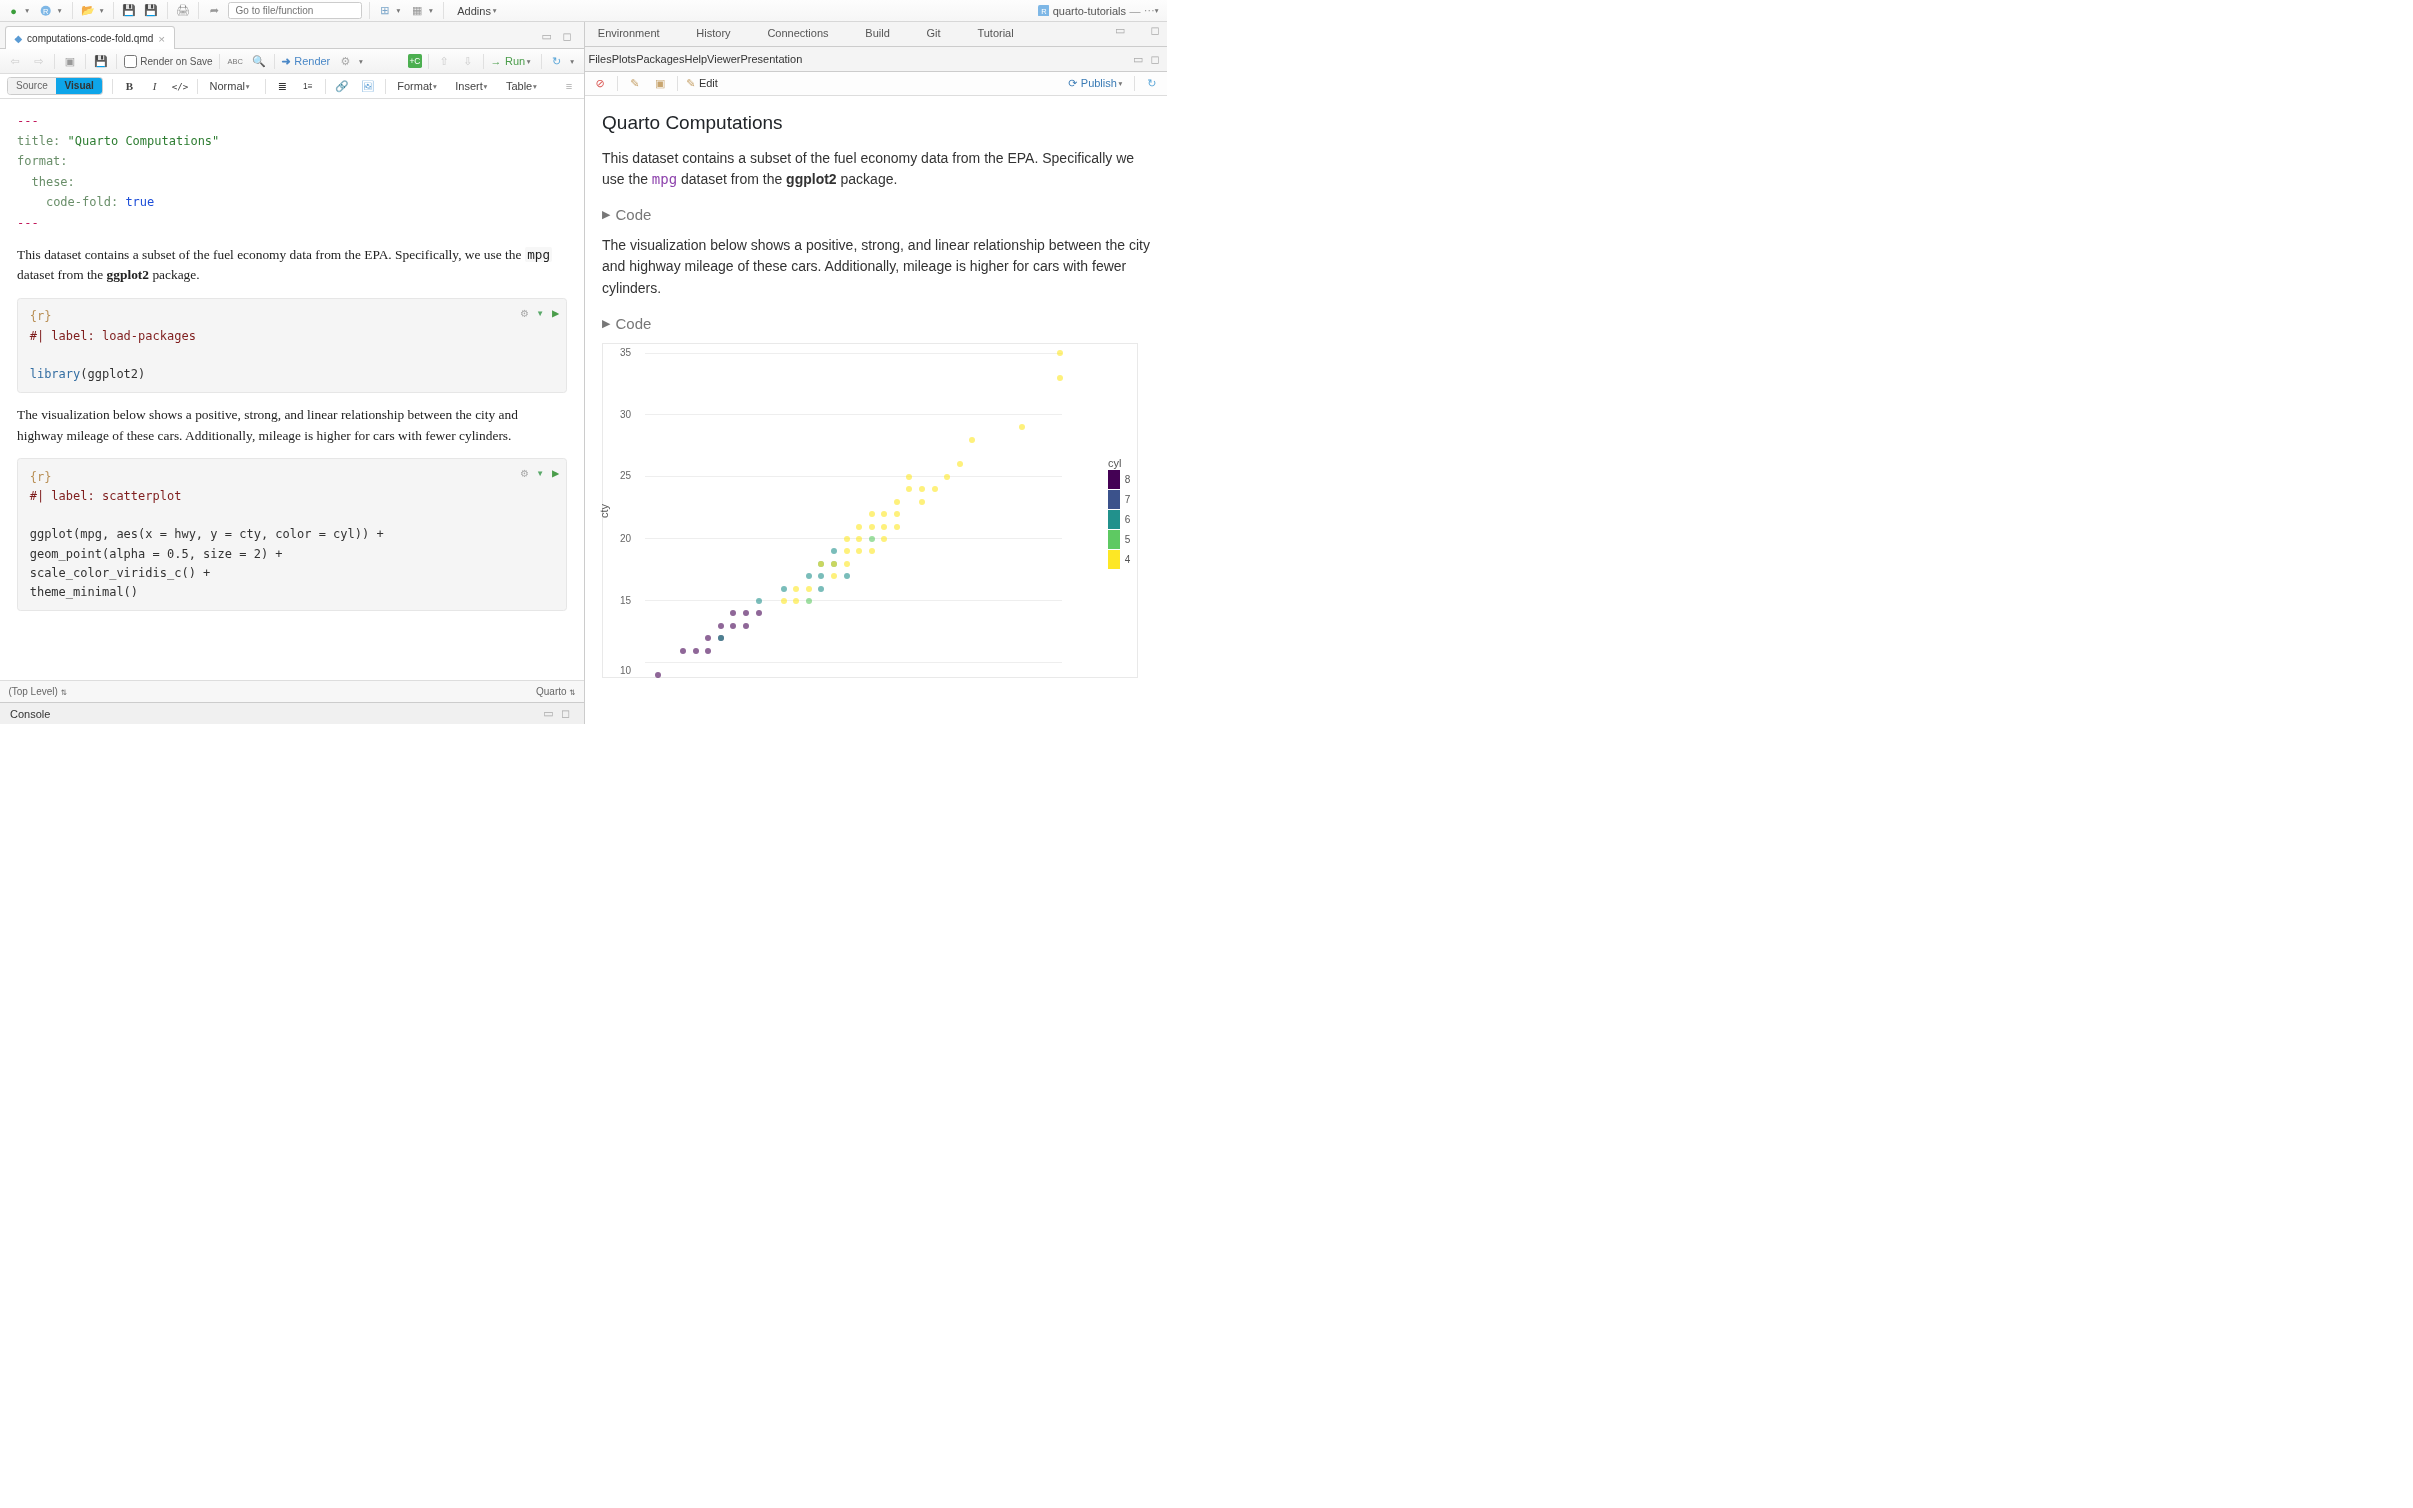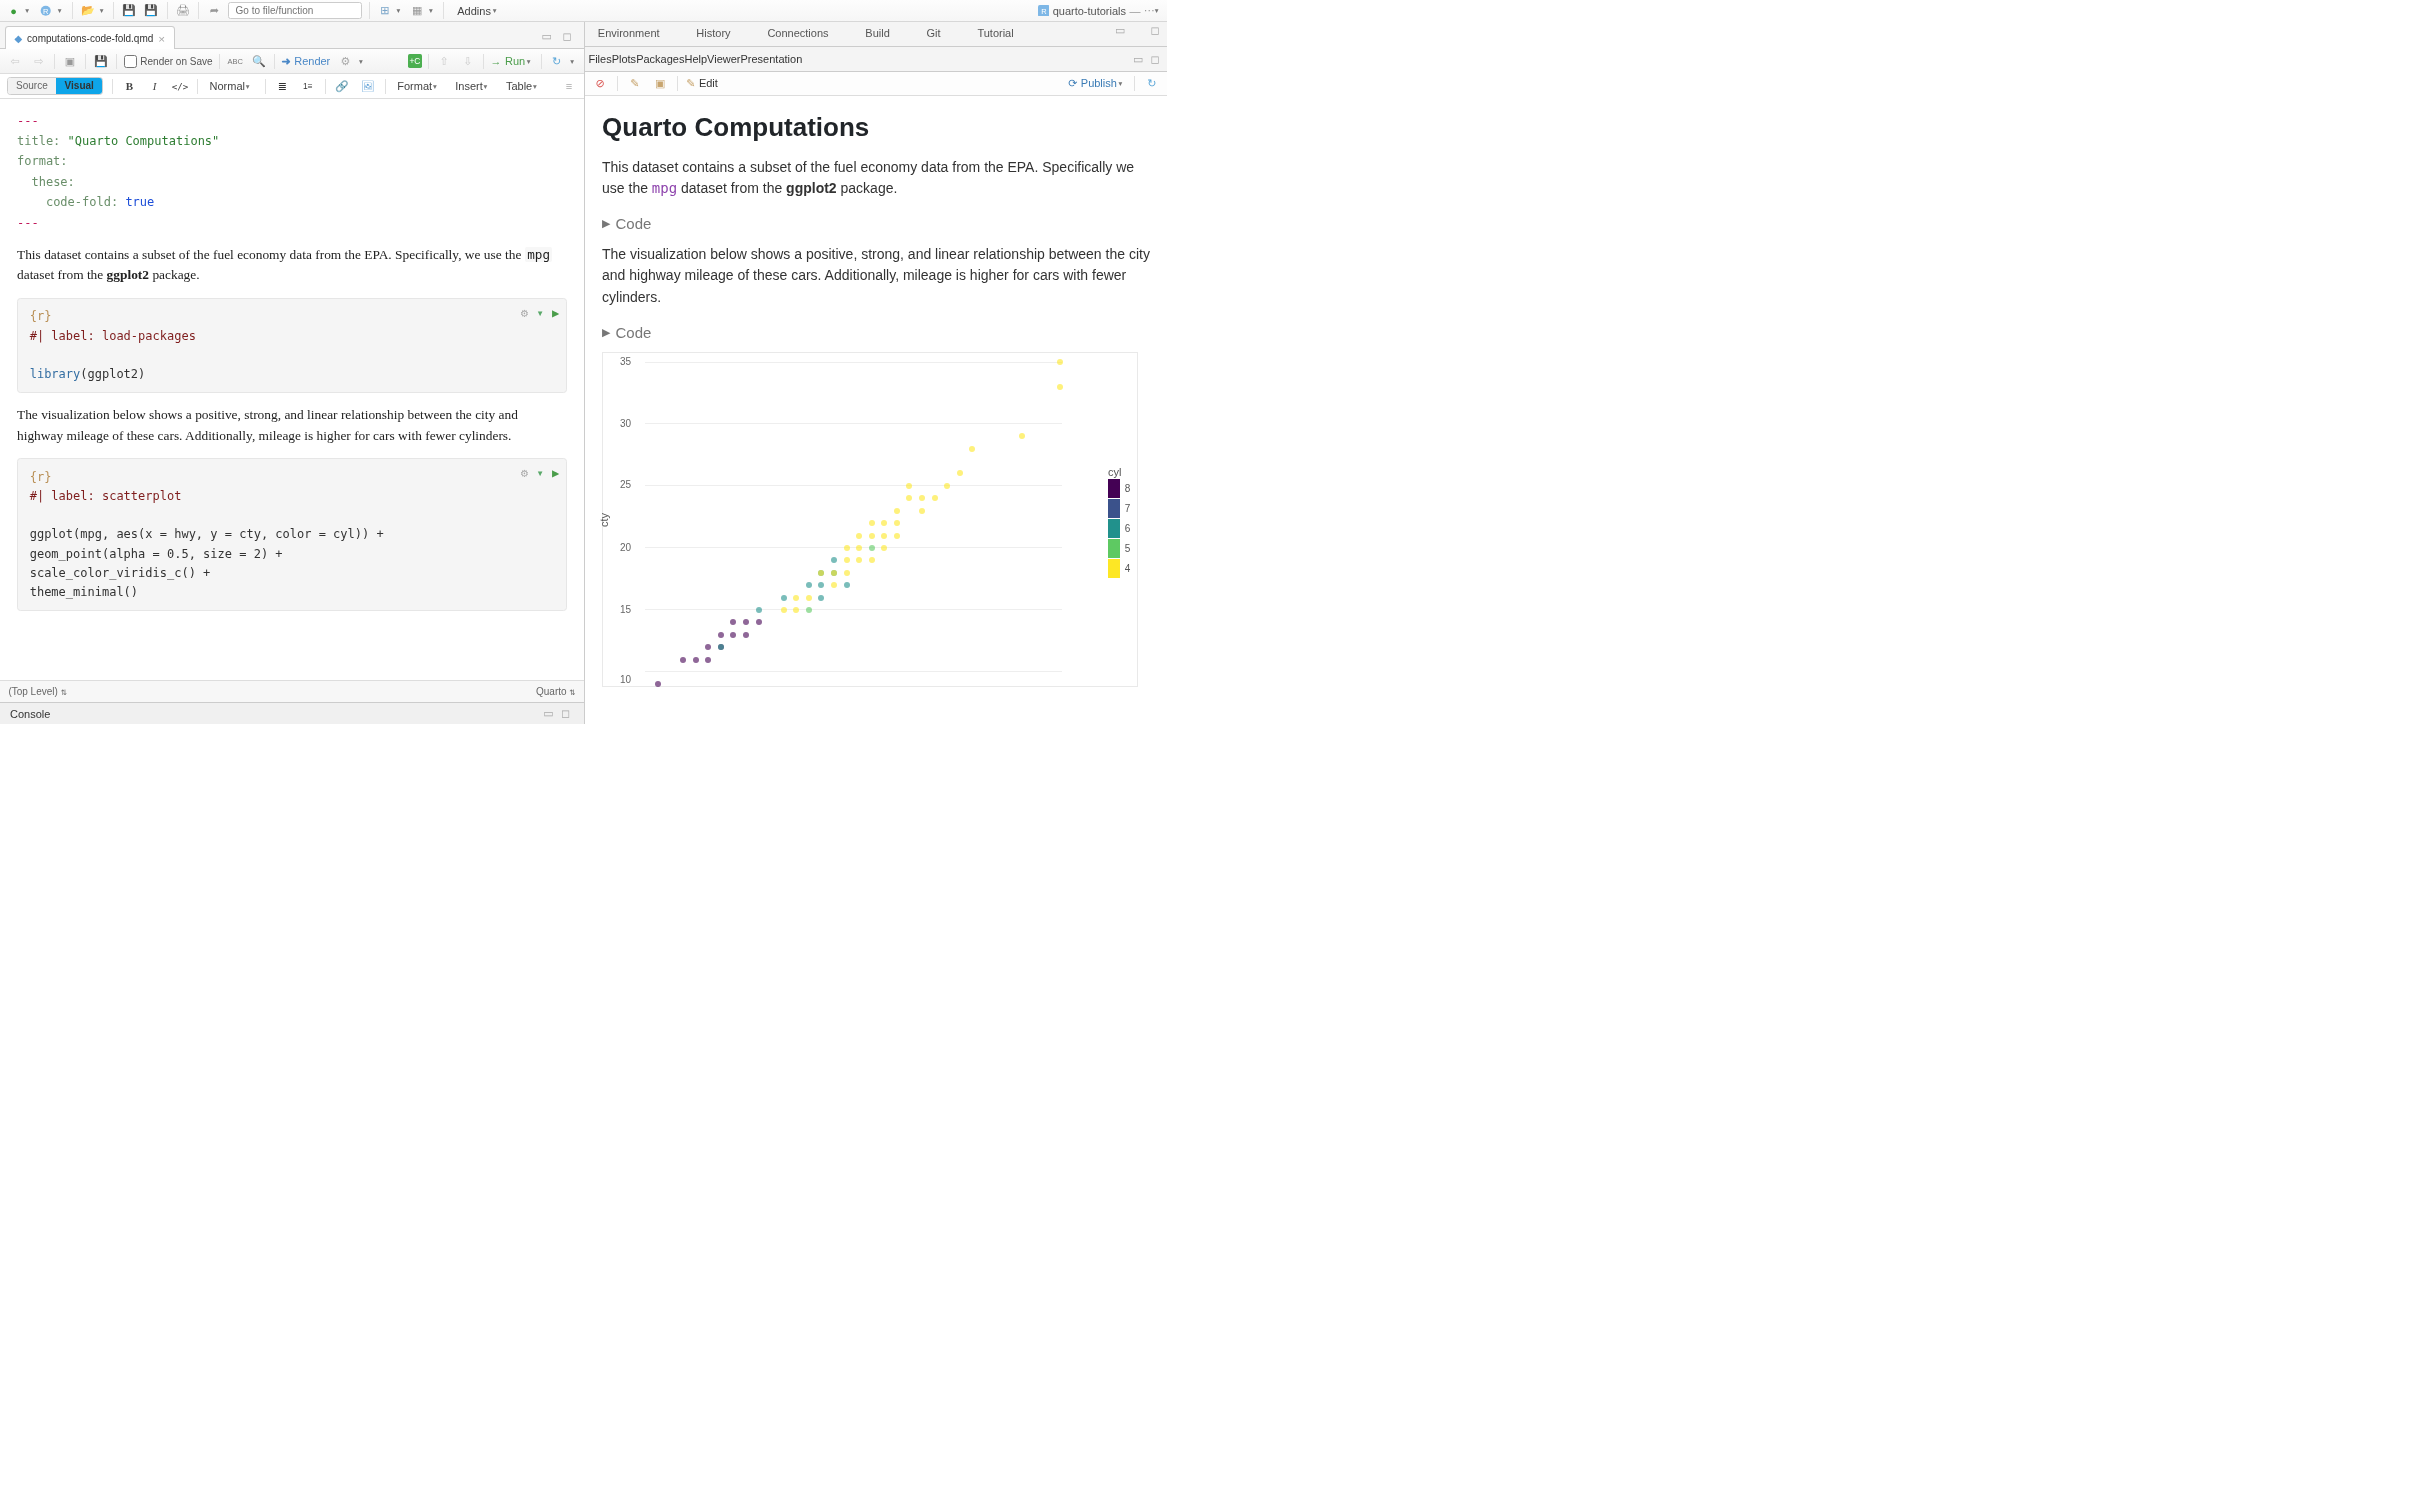--- a/index.html
+++ b/index.html
@@ -243,22 +243,22 @@
   padding: 0 6.7px;
   gap: 8.4px;
   background: #fdfdfd;
 }
 .viewer-body {
   flex: 1;
   overflow: auto;
   padding: 11.7px 17px 17px 17px;
 }
 .viewer-h1 {
-  font-size: 26px;
-  font-weight: 700;
+  font-size: 19px;
+  font-weight: 400;
   color: #212529;
   margin: 5px 0 13.4px 0;
 }
 .viewer-p {
   font-size: 14px;
   line-height: 1.55;
   color: #333;
   margin: 8.4px 0 15px 0;
 }
 .viewer-p code { font-family: Menlo, monospace; color: #8e44ad; }

